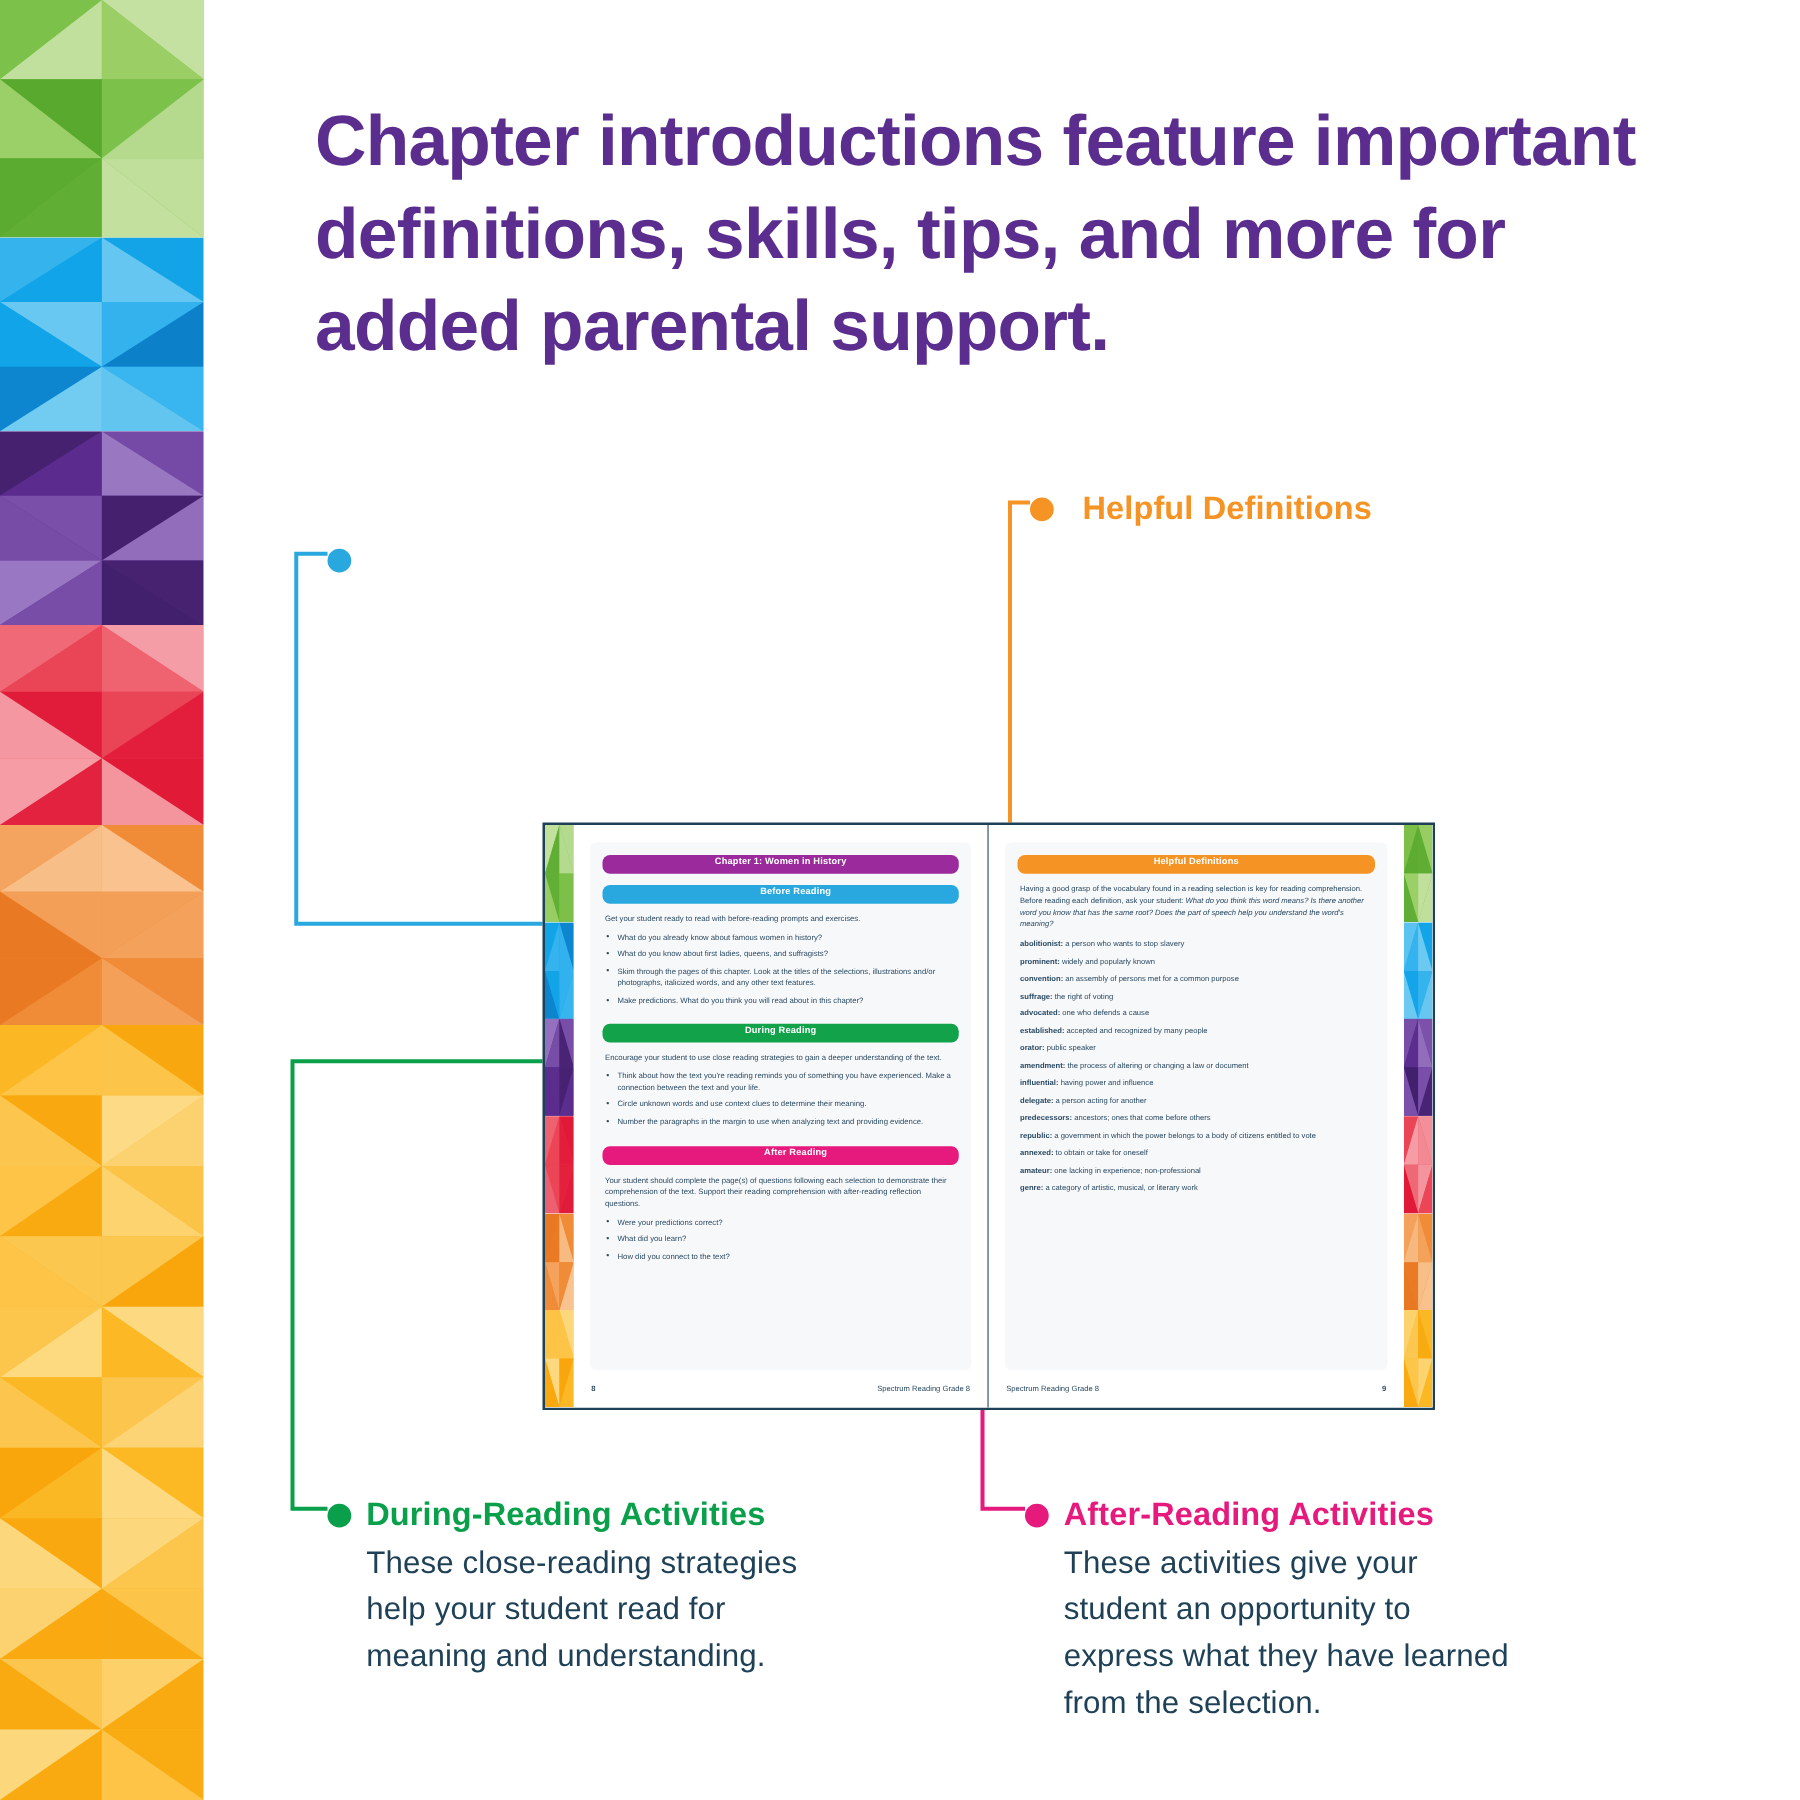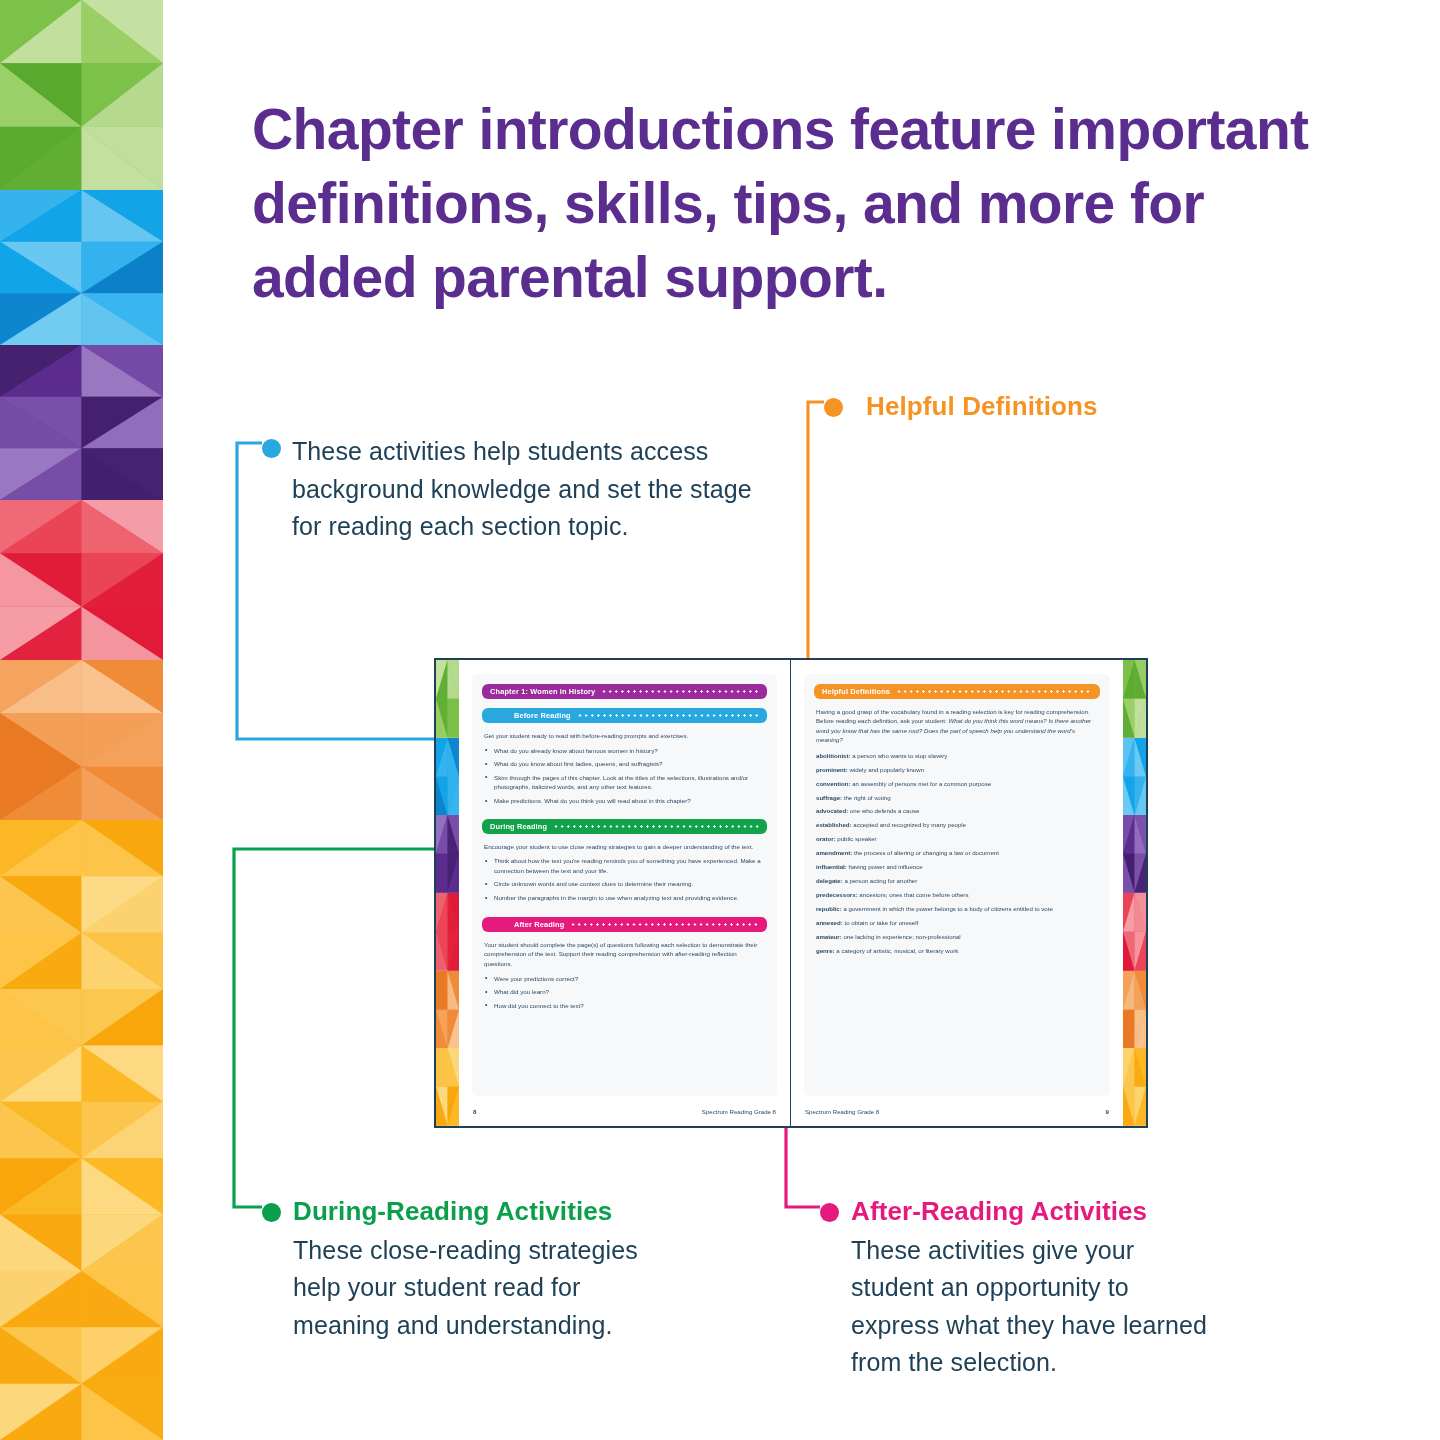--- a/index.html
+++ b/index.html
@@ -10,21 +10,21 @@
   }
   .stage{position:absolute;inset:0;width:1440px;height:1440px;}
 
   
   #edge-bar{position:absolute;left:0;top:0;width:163px;height:1440px;overflow:hidden;}
   .band{position:absolute;left:0;width:163px;overflow:hidden;}
   .band svg{display:block;width:100%;height:100%;}
 
   
   #headline{
-    position:absolute;left:252px;top:92px;width:1070px;
+    position:absolute;left:252px;top:76px;width:1070px;
     color:#5b2d8e;font-weight:bold;font-size:57px;line-height:1.30;
     letter-spacing:-0.6px;
   }
 
   
   .callout{position:absolute;}
   .co-title{font-size:26px;font-weight:bold;line-height:1.1;margin:0 0 6px 0;letter-spacing:.1px;}
   .co-body{font-size:25px;line-height:1.50;color:#1f4157;letter-spacing:.1px;}
   .dot{position:absolute;width:19px;height:19px;border-radius:50%;}
 
@@ -62,21 +62,21 @@
 
   .pinner{position:relative;flex:1;display:flex;flex-direction:column;}
   #page-left .pinner{margin-left:23px;}
   #page-right .pinner{margin-right:23px;}
 
   .paper{position:relative;margin:14px 13px 0 13px;flex:1;background:#f7f8fa;
          border-radius:5px;padding:10px 10px 8px 10px;box-sizing:border-box;}
   #page-right .paper{margin:14px 13px 0 13px;}
 
   .secbar{position:relative;border-radius:6px;height:15px;display:flex;align-items:center;
-          padding:0 8px;box-sizing:border-box;overflow:hidden;}
+          padding:0 8px;box-sizing:border-box;overflow:hidden;flex-direction:column;}
   .secbar .sb-label{color:#fff;font-size:7.4px;font-weight:bold;white-space:nowrap;letter-spacing:.15px;}
   .secbar .sb-dots{flex:1;margin-left:6px;height:7px;
      background-image:radial-gradient(circle, rgba(255,255,255,.95) 1.05px, transparent 1.2px);
      background-size:6.1px 7px;background-position:0 50%;background-repeat:repeat-x;}
 
   .sb-chapter{background:#9b2a9c;}
   .sb-before{background:#29a8e0;padding-left:32px;}
   .sb-during{background:#12a24a;}
   .sb-after{background:#e6197c;padding-left:32px;}
   .sb-helpful{background:#f59425;}
@@ -250,21 +250,20 @@
 
     <polyline points="824,402 808,402 808,709 833,709" fill="none" stroke="#f59425" stroke-width="3.2"></polyline>
 
     <polyline points="262,1207 234,1207 234,849 492,849" fill="none" stroke="#0aa04b" stroke-width="3.2"></polyline>
 
     <polyline points="820,1207 786,1207 786,966 775,966" fill="none" stroke="#e6197c" stroke-width="3.2"></polyline>
   </svg>
 
   <div class="callout" id="callout-before">
     <span class="dot"></span>
-    <div class="co-body">These activities help students access background knowledge and set the stage for reading each section topic.</div>
   </div>
 
   <div class="callout" id="callout-helpful">
     <span class="dot"></span>
     <div class="co-title">Helpful Definitions</div>
   </div>
 
   <div class="callout" id="callout-after">
     <span class="dot"></span>
     <div class="co-title">After-Reading Activities</div>

